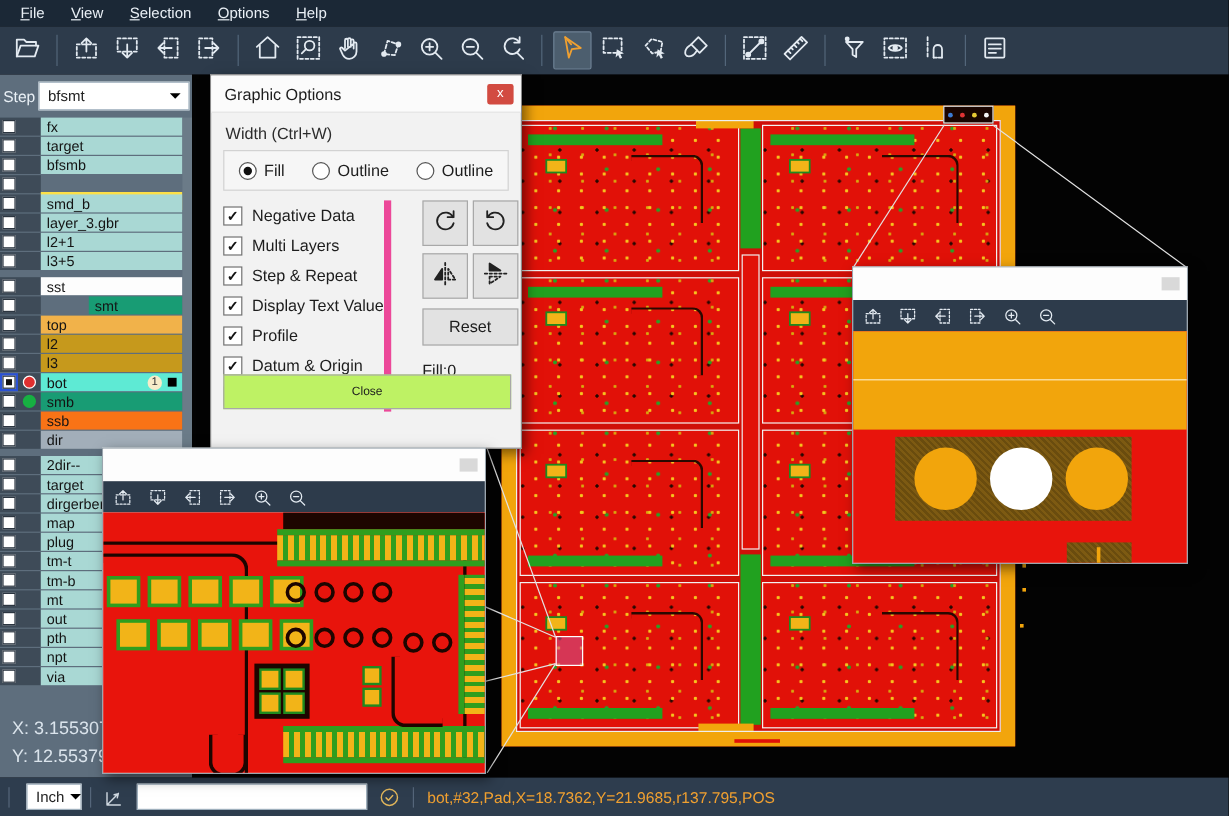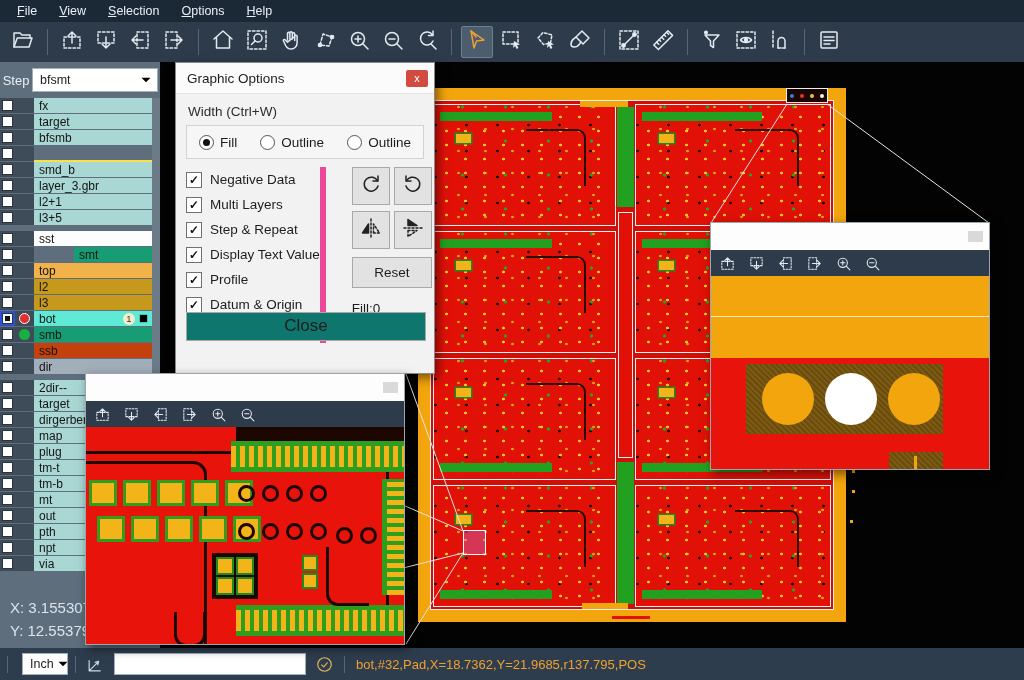--- a/index.html
+++ b/index.html
@@ -102,22 +102,22 @@
        justify-content:center;font-size:12px;color:#111;font-weight:bold;line-height:1;}
   .check-label{font-size:13.5px;color:#1d1d1d;margin-left:8px;white-space:nowrap;}
   .xf-col{flex:1;border-left:6px solid #ec4899;padding-left:26px;}
   .xf-grid{display:grid;grid-template-columns:36px 36px;grid-gap:6px;}
   .xf-btn{width:36px;height:36px;background:#e2e2e2;border:1px solid #a8a8a8;display:flex;align-items:center;
           justify-content:center;color:#222;}
   .xf-btn svg{width:24px;height:24px;}
   .reset-btn{width:78px;height:29px;background:#e2e2e2;border:1px solid #a8a8a8;font-size:13.5px;color:#1d1d1d;
              display:flex;align-items:center;justify-content:center;margin-top:8px;}
   .xf-text{font-size:13.5px;color:#1d1d1d;margin-top:10px;line-height:1.65;}
-  .dlg-close-btn{position:absolute;left:10px;bottom:8px;width:238px;height:27px;background:#0f766e;
-                 border:1px solid #a8a8a8;font-size:17px;color:#1d1d1d;display:flex;align-items:center;
+  .dlg-close-btn{position:absolute;left:10px;bottom:8px;width:238px;height:27px;background:#bef264;
+                 border:1px solid #a8a8a8;font-size:10px;color:#1d1d1d;display:flex;align-items:center;
                  justify-content:center;}
   
   .fwin{position:absolute;border:1px solid #9aa5ae;box-shadow:3px 4px 10px rgba(0,0,0,.5);z-index:12;
         background:#fff;box-sizing:border-box;}
   .fwin-title{height:27px;background:#fdfdfd;display:flex;align-items:center;justify-content:flex-end;
               padding-right:6px;}
   .fwin-btn{width:15px;height:11px;background:#d9d9d9;}
   .win-toolbar{height:26px;background:#2d3b4b;display:flex;align-items:center;padding-left:8px;}
   .wt-btn{width:17px;height:17px;color:#e3eaf1;margin-right:12px;}
   .wt-btn svg{width:17px;height:17px;}
@@ -520,21 +520,21 @@
           </div>
           <div class="layer-label" style="background: rgb(24, 156, 116);">
             <span>smb</span>
           </div>
         </div>
         <div class="layer-row">
           <div class="chk-cell">
             <span class="chk"></span>
           </div>
           <div class="ind-cell"></div>
-          <div class="layer-label" style="background: #c2410c;">
+          <div class="layer-label" style="background: #f97316;">
             <span>ssb</span>
           </div>
         </div>
         <div class="layer-row">
           <div class="chk-cell">
             <span class="chk"></span>
           </div>
           <div class="ind-cell"></div>
           <div class="layer-label" style="background: rgb(162, 174, 185);">
             <span>dir</span>

